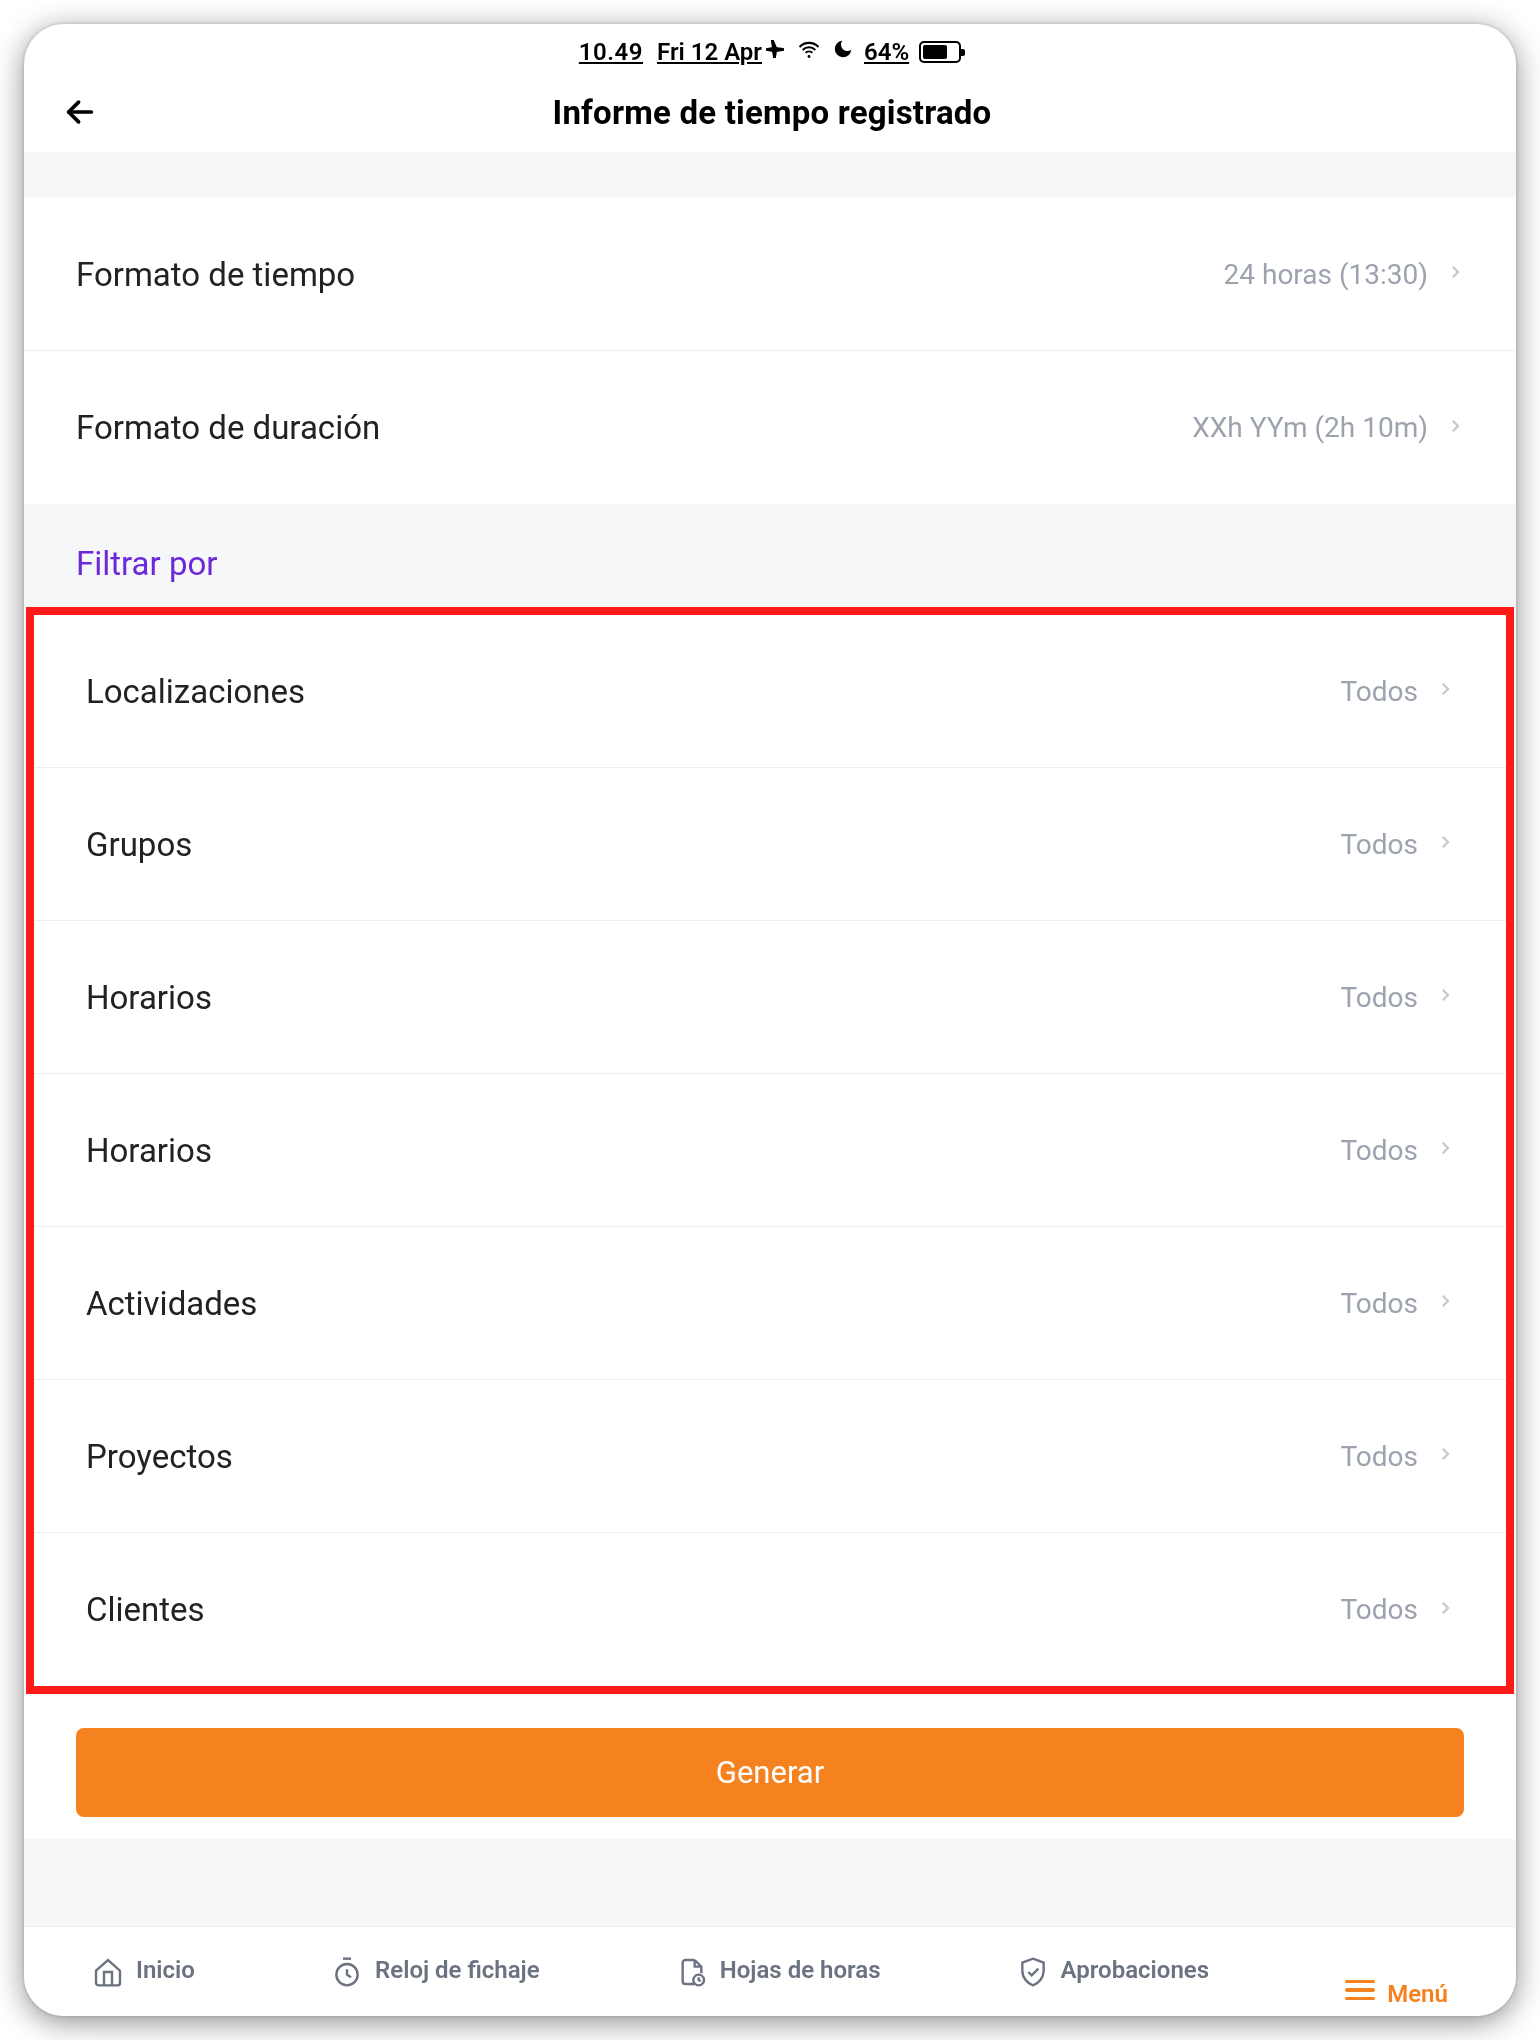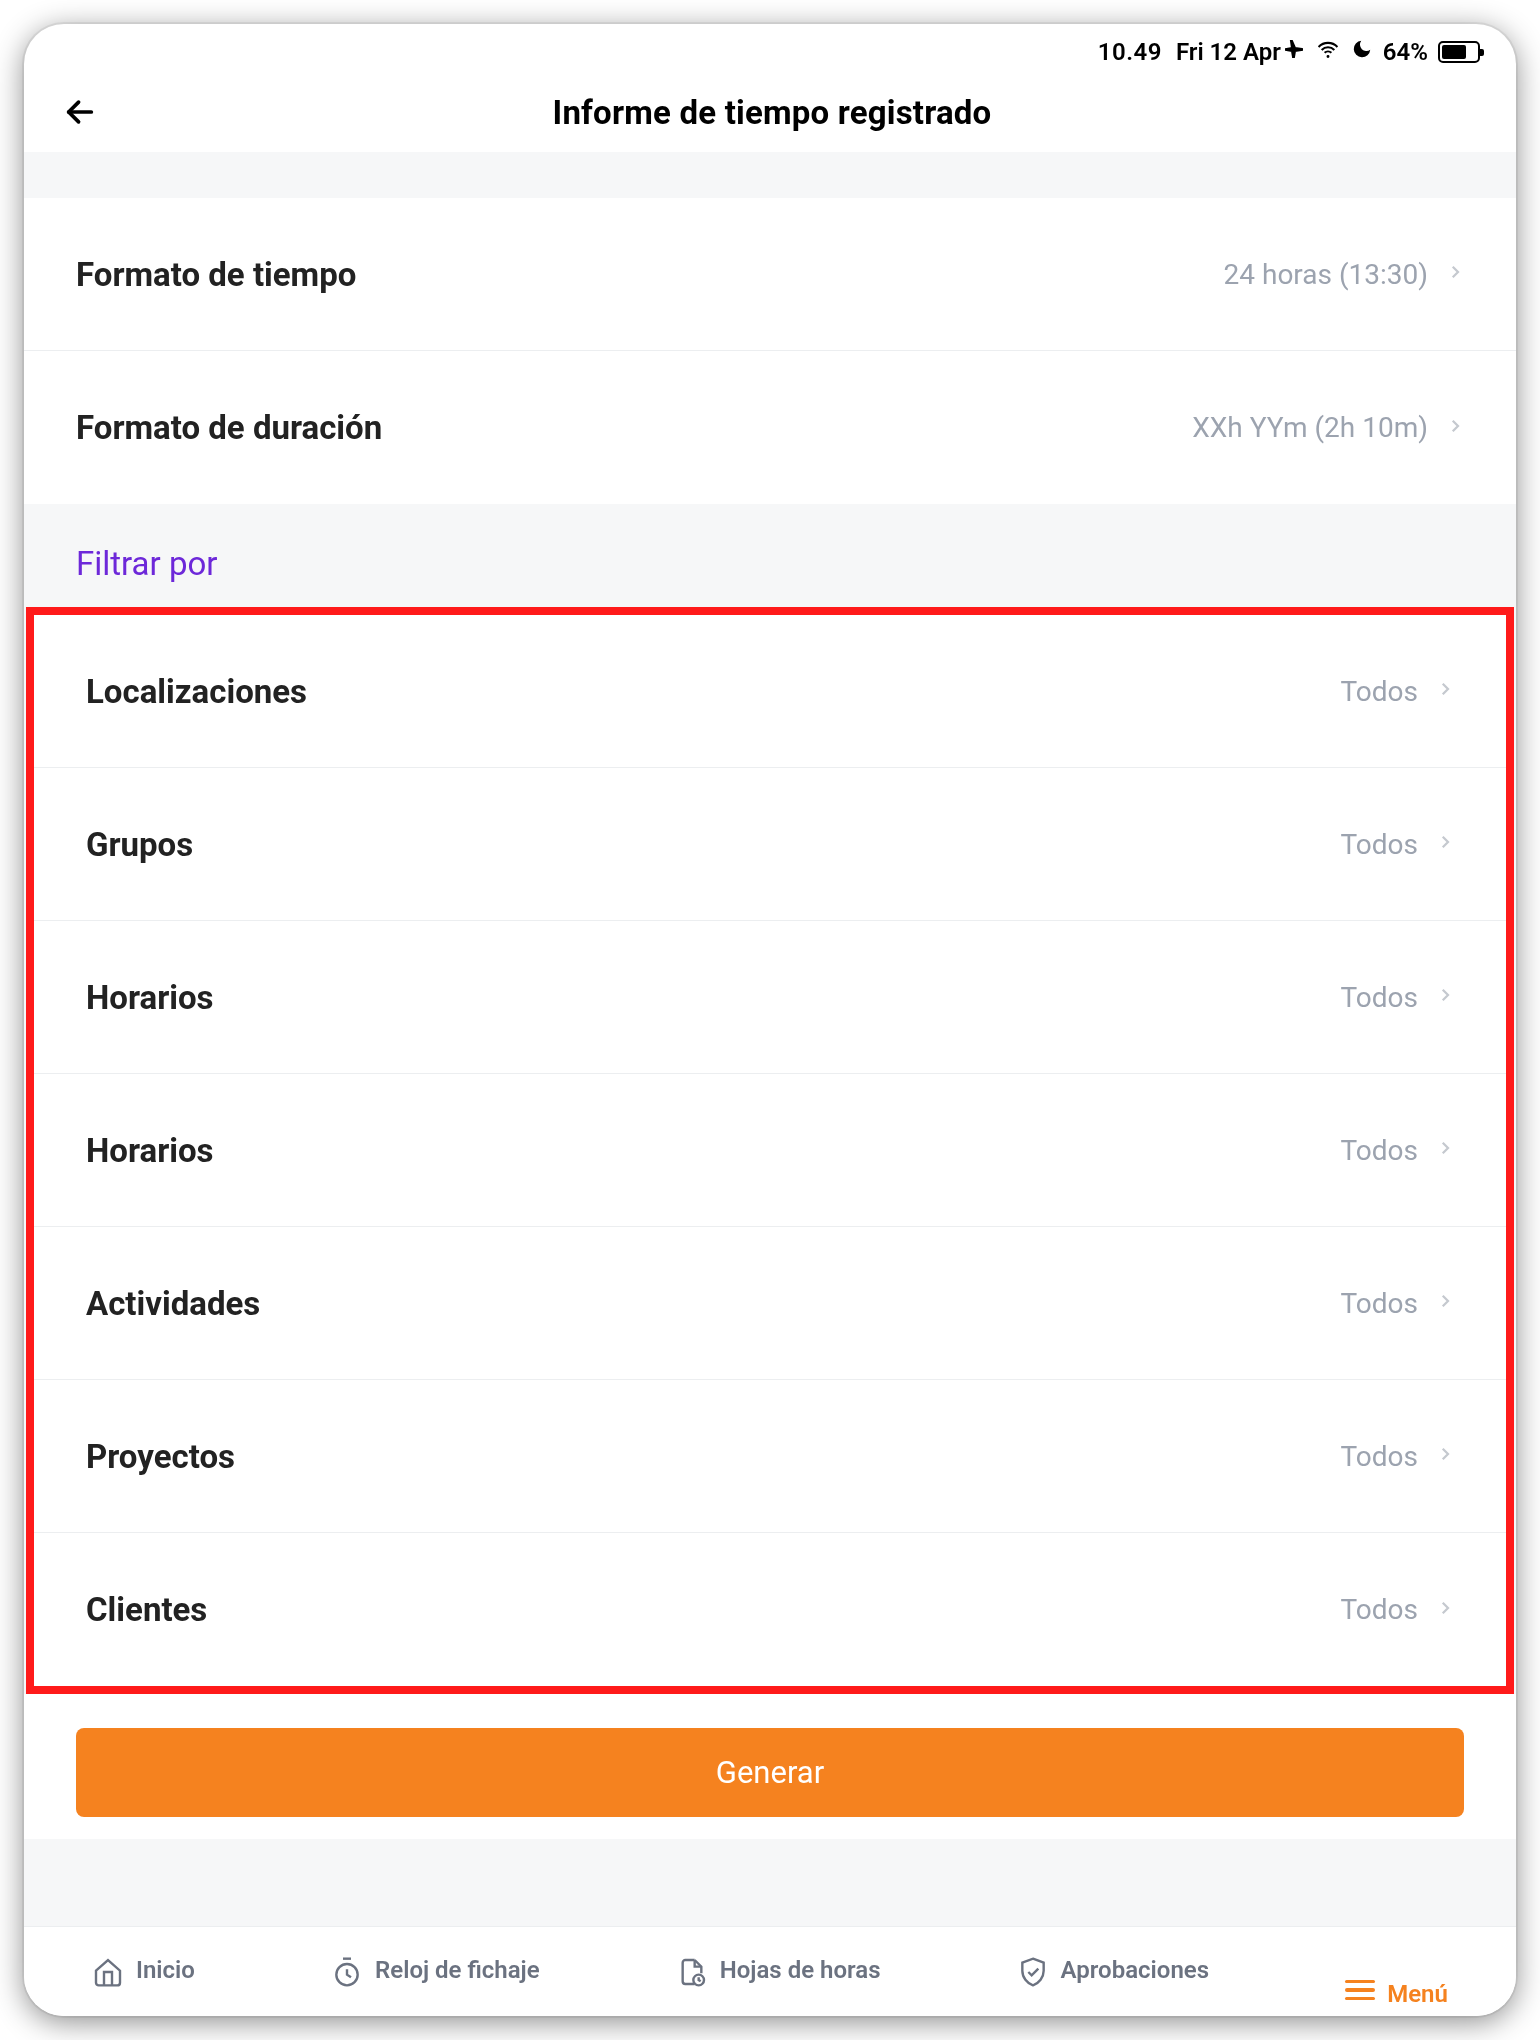--- a/index.html
+++ b/index.html
@@ -1,33 +1,33 @@
 <!DOCTYPE html>
 <html><head>
   <meta charset="utf-8">
   <style>
     * { margin:0; padding:0; box-sizing:border-box; font-family:-apple-system,BlinkMacSystemFont,"Segoe UI",Roboto,Helvetica,Arial,sans-serif; }
     body { background:#fff; }
     .device { width:1540px; height:2040px; margin:0 auto; position:relative; background:#fff; padding:24px; }
     .frame { width:100%; height:100%; border-radius:40px; background:#fff; box-shadow:0 6px 30px rgba(0,0,0,0.45),0 0 0 2px rgba(0,0,0,0.06); position:relative; overflow:hidden; display:flex; flex-direction:column; }
-    .statusbar { display:flex; justify-content:flex-end; align-items:center; padding:8px 36px 0 36px; height:48px; font-size:24px; font-weight:600; color:#000; }
+    .statusbar { display:flex; justify-content:center; align-items:center; padding:8px 36px 0 36px; height:48px; font-size:24px; font-weight:600; color:#000;text-decoration:underline; }
     .statusbar .left { display:flex; gap:14px; align-items:center; }
     .statusbar .left span:first-child { letter-spacing:0.5px; }
     .statusbar .right { display:flex; gap:10px; align-items:center; }
     .battery { display:inline-flex; align-items:center; gap:4px; }
     .batt-shell { width:42px; height:22px; border:2.5px solid #000; border-radius:5px; position:relative; display:inline-block; }
     .batt-shell:after { content:""; position:absolute; right:-6px; top:6px; width:4px; height:7px; background:#000; border-radius:0 2px 2px 0; }
     .batt-fill { position:absolute; left:2px; top:2px; bottom:2px; width:64%; background:#000; border-radius:2px; }
     .navbar { display:flex; align-items:center; height:80px; padding:0 36px; position:relative; }
     .back { width:40px; height:40px; display:flex; align-items:center; justify-content:center; cursor:pointer; }
     .title { position:absolute; left:4px; right:0; text-align:center; font-size:33px; font-weight:700; letter-spacing:0.2px; }
     .content { flex:1; overflow-y:auto; background:#f6f7f8; }
     .row { display:flex; justify-content:space-between; align-items:center; background:#fff; padding:0 52px; height:153px; border-bottom:1px solid #eceef0; cursor:pointer; }
     .row:last-child { border-bottom:none;text-align:right; }
-    .row .label { font-size:33px; font-weight:700; color:#222; }
+    .row .label { font-size:33px; font-weight:400; color:#222; }
     .row .value-wrap { display:flex; align-items:center; gap:18px; }
     .row .value { font-size:28px; color:#9ca3af; }
     .chev { color:#c5c9cf; }
     .section-head { padding:40px 52px 24px 52px; font-size:33px; font-weight:400; color:#6d28d9; background:#f6f7f8; }
     .highlight-box { border:8px solid #ff1a1a; margin:0 2px; background:#fff; }
     .generate-wrap { padding:34px 52px 22px 52px; background:#fff; }
     .generate { width:100%; height:89px; background:#f5821f; border:none; border-radius:8px; font-size:31px; font-weight:400; color:#fff; cursor:pointer; }
     .tabbar { display:flex; align-items:center; justify-content:space-around; height:90px; border-top:1px solid #eceef0; background:#fff; }
     .tab { display:flex; align-items:flex-start; gap:12px; color:#6b7280; font-size:24px; font-weight:600; cursor:pointer; }
     .tab.active { color:#f5821f;margin-top:44px; }

